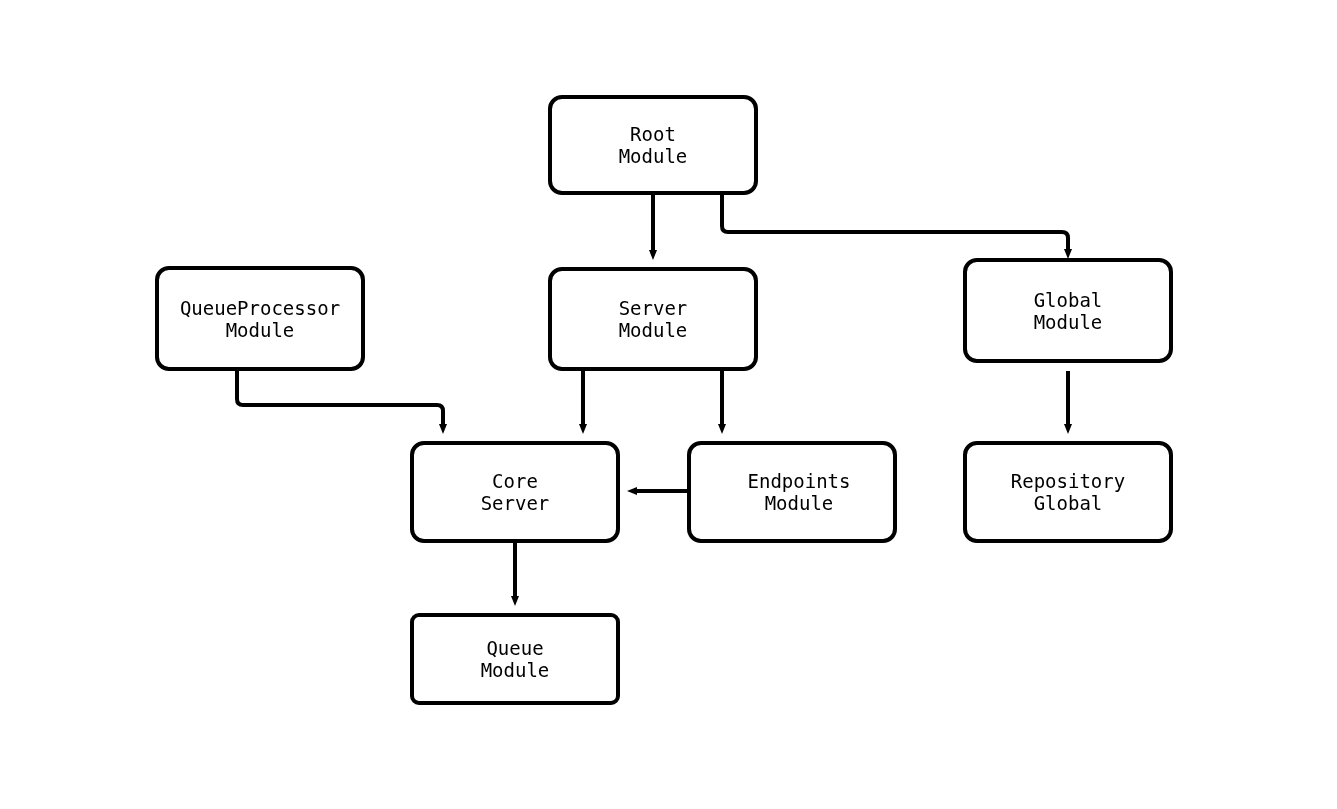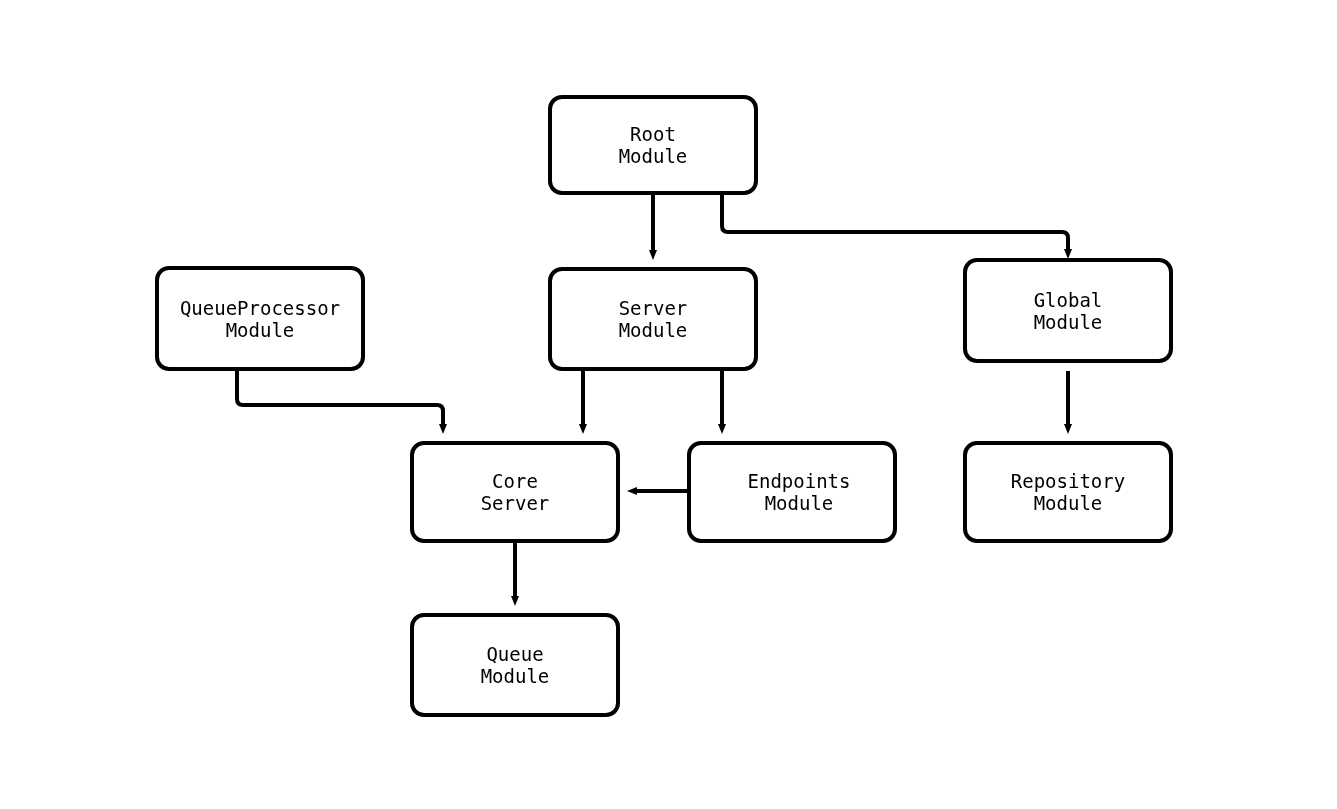--- a/index.html
+++ b/index.html
@@ -113,21 +113,21 @@
 Server</span>
   </div>
 
   <div class="node" style="left:687px; top:441px; width:210px; height:102px;padding-left:14px;">
     <span class="node-label">Endpoints
 Module</span>
   </div>
 
   <div class="node" style="left:963px; top:441px; width:210px; height:102px;">
     <span class="node-label">Repository
-Module</span>
+Global</span>
   </div>
 
-  <div class="node" style="left:410px; top:613px; width:210px; height:104px;">
+  <div class="node" style="left:410px; top:613px; width:210px; height:92px;border-radius:9px;">
     <span class="node-label">Queue
 Module</span>
   </div>
 
 </div>
 
 </body></html>

